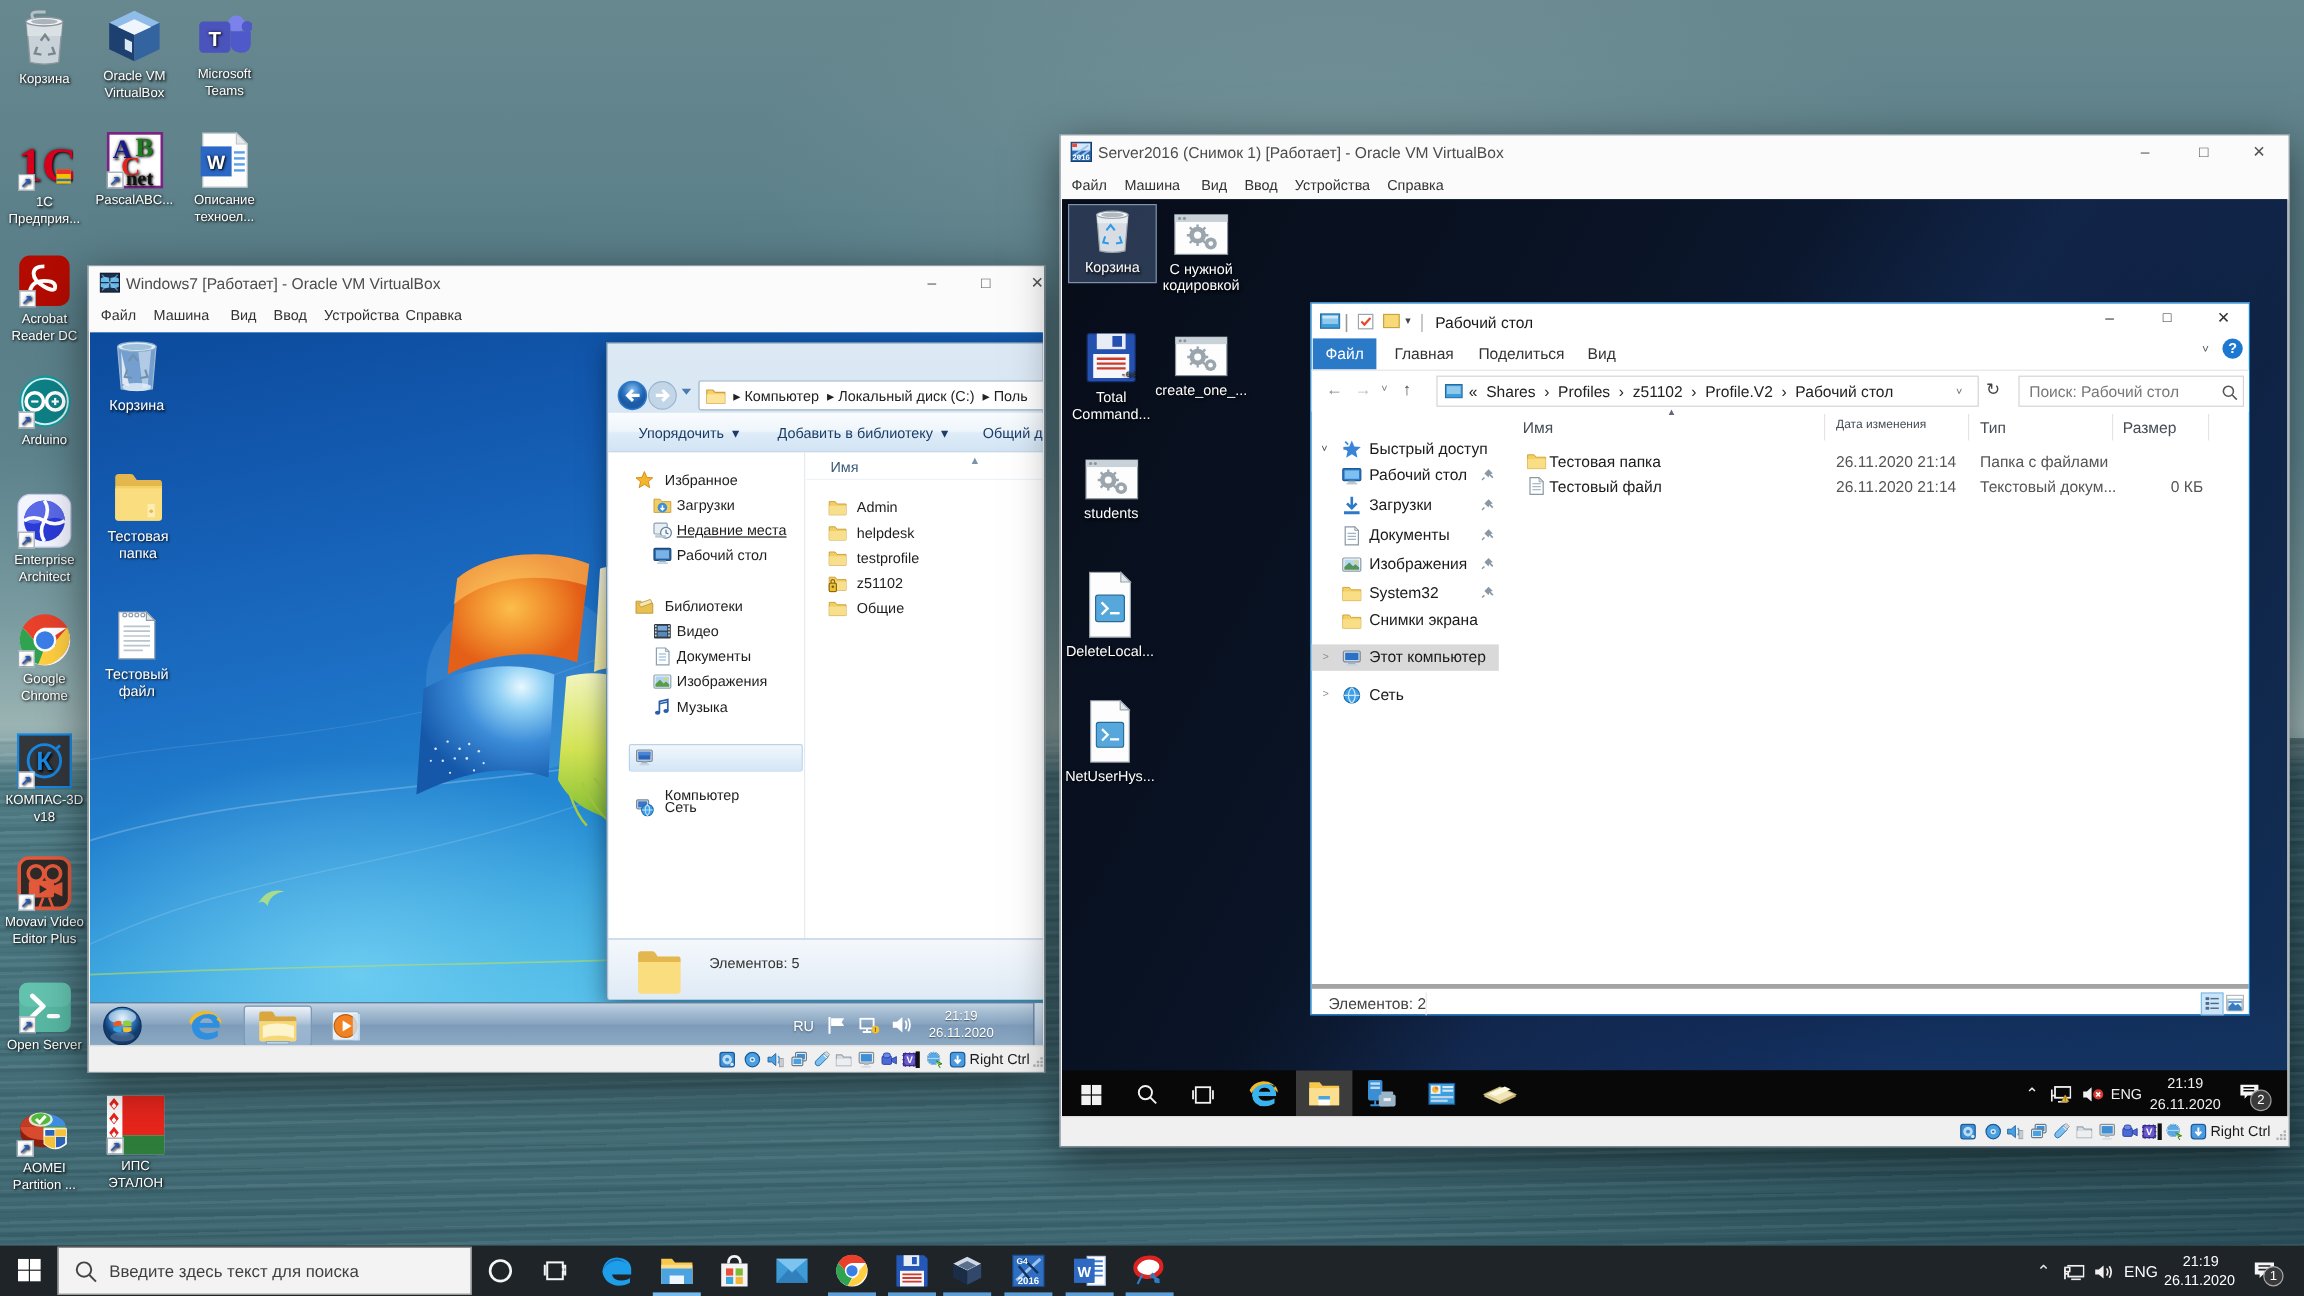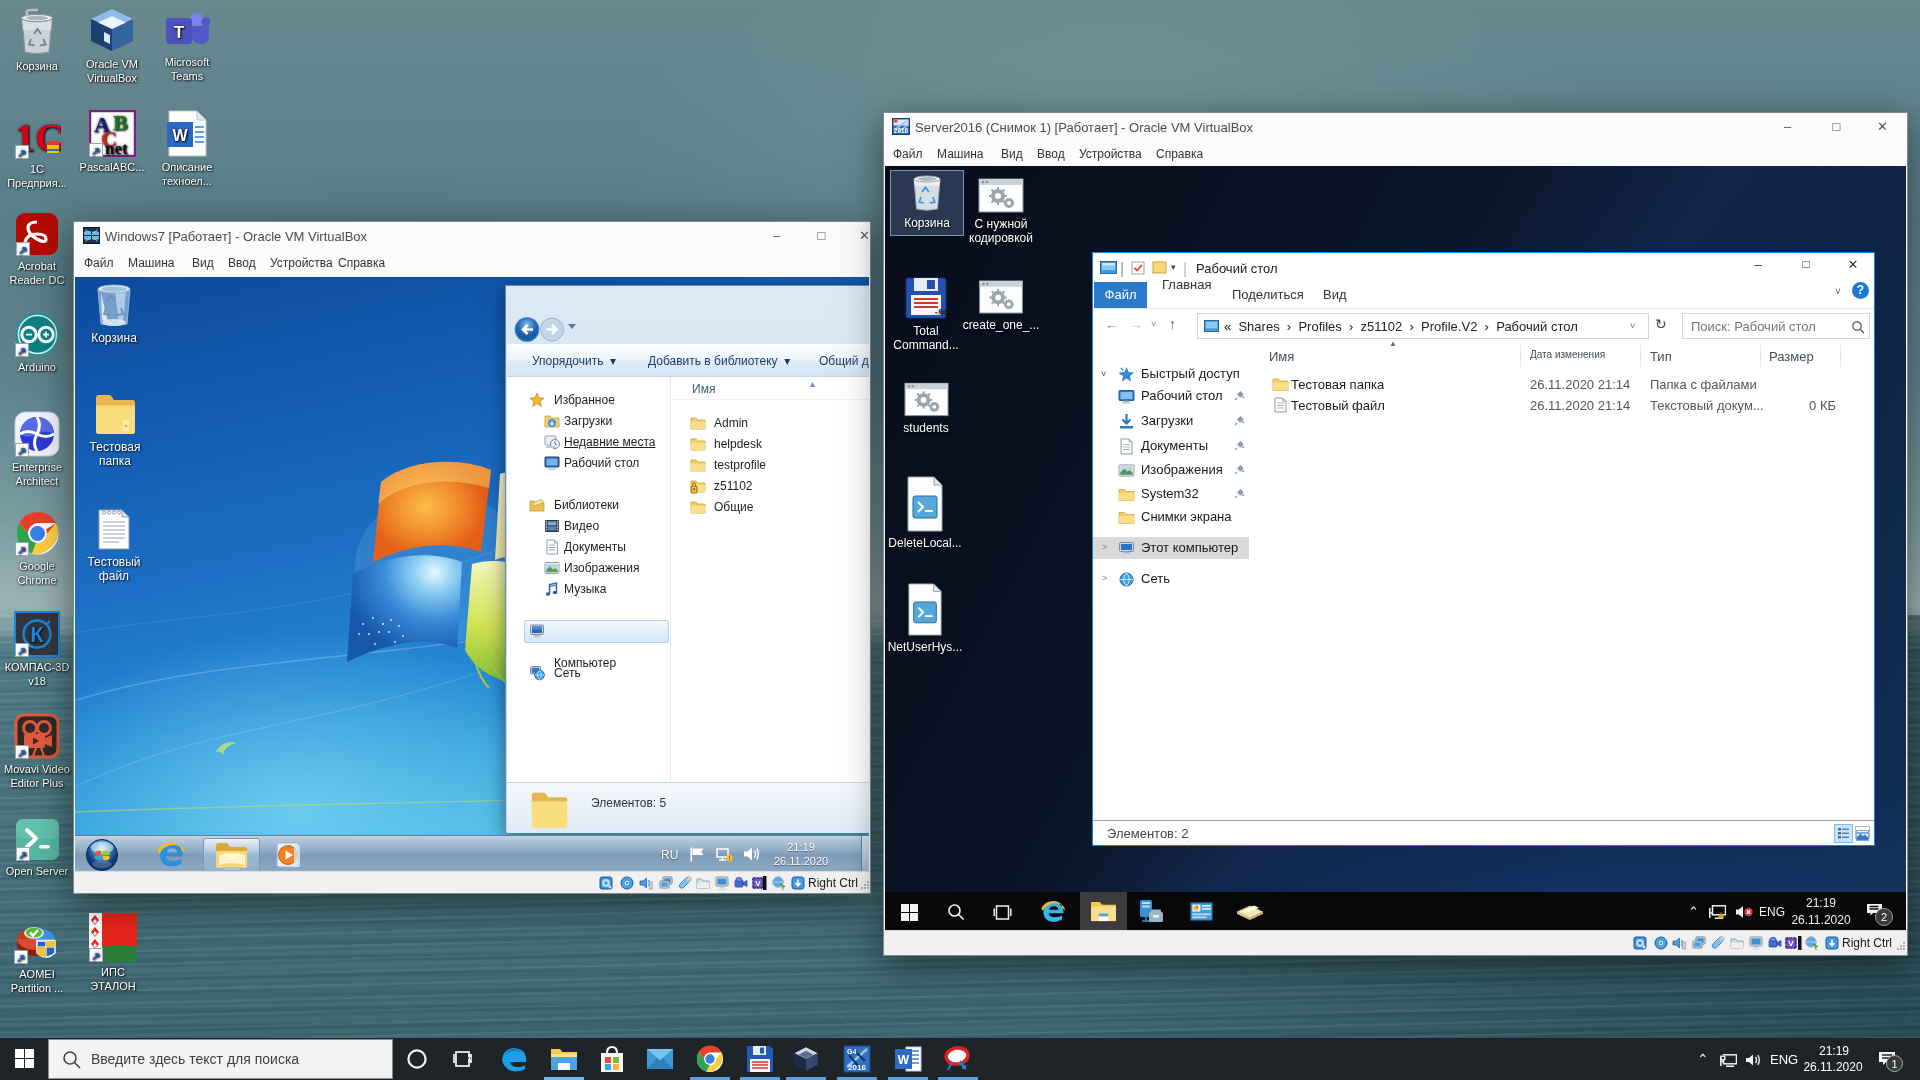--- a/index.html
+++ b/index.html
@@ -345,20 +345,27 @@
               <stop offset="0%" stop-color="#8ec4f0"></stop>
               <stop offset="70%" stop-color="#2a72c0"></stop>
               <stop offset="100%" stop-color="#1c5ba6"></stop>
             </radialGradient>
           </defs>
         <path d="M19 13.5 L10 13.5 M13.5 9 L9 13.5 L13.5 18" stroke="#fff" stroke-width="2.6" fill="none"></path>
         <circle cx="38" cy="13.5" r="11.5" fill="#c3d6e8" stroke="#9ab4cc"></circle>
         <path d="M32.5 13.5 L42 13.5 M38 9 L42.5 13.5 L38 18" stroke="#fff" stroke-width="2.6" fill="none"></path>
       </svg>
       <div class="abs" style="left:62px; top:38px; width:0; height:0; border-left:4px solid transparent; border-right:4px solid transparent; border-top:5px solid #4a7ab0;"></div>
+      <div class="abs" style="left:76px; top:31px; width:340px; height:25px; background:#fff; border:1px solid #9cb2c8; border-radius:2px;">
+        <svg class="abs" style="left:5px; top:4px;" width="17" height="16" viewBox="0 0 17 16">
+          <path d="M1 3 L6 3 L8 5 L16 5 L16 14 L1 14 Z" fill="#f7d06c" stroke="#c9a13e"></path>
+          <path d="M1 6.5 L16 6.5 L16 14 L1 14 Z" fill="#fce49a"></path>
+        </svg>
+        <div class="abs" style="left:28px; top:5px; font-size:12px; color:#222;">▸ Компьютер &nbsp;▸ Локальный диск (C:) &nbsp;▸ Поль</div>
+      </div>
 
       <div class="abs" style="left:1px; top:58px; width:418px; height:33px; background:linear-gradient(180deg,#fafcfe 0%,#eef5fb 48%,#dfecf8 52%,#d2e4f4 100%); border-bottom:1px solid #c6d5e4;"></div>
       <div class="abs" style="left:26px; top:68px; font-size:12px; color:#1c3e66;">Упорядочить &nbsp;▾</div>
       <div class="abs" style="left:142px; top:68px; font-size:12px; color:#1c3e66;">Добавить в библиотеку &nbsp;▾</div>
       <div class="abs" style="left:313px; top:68px; font-size:12px; color:#1c3e66;">Общий до</div>
 
       <div class="abs" style="left:1px; top:91px; width:418px; height:405px; background:#fff;"></div>
       <div class="abs" style="left:164px; top:91px; width:1px; height:405px; background:#e4eaf0;"></div>
 
       <div id="w7nav">
@@ -837,21 +844,21 @@
       <div class="abs" style="left:78px; top:9px; font-size:9px; color:#444;">▾</div>
       <div class="abs" style="left:90px; top:7px; color:#bbb;">|</div>
       <div class="abs" style="left:103px; top:8px; font-size:13px; color:#1a1a1a;">Рабочий стол</div>
       <div class="abs" style="left:648px; top:4px; width:34px; text-align:center; font-size:13px; color:#333;">–</div>
       <div class="abs" style="left:696px; top:4px; width:34px; text-align:center; font-size:12px; color:#333;">□</div>
       <div class="abs" style="left:743px; top:4px; width:34px; text-align:center; font-size:13px; color:#333;">✕</div>
 
       <div class="abs" style="left:1px; top:29px; width:53px; height:26px; background:#2a7ac8;">
         <div class="abs" style="left:0; top:5px; width:53px; text-align:center; font-size:13px; color:#fff;">Файл</div>
       </div>
-      <div class="abs" style="left:69px; top:24px; font-size:13px; color:#333;">Главная</div>
+      <div class="abs" style="left:69px; top:34px; font-size:13px; color:#333;">Главная</div>
       <div class="abs" style="left:139px; top:34px; font-size:13px; color:#333;">Поделиться</div>
       <div class="abs" style="left:230px; top:34px; font-size:13px; color:#333;">Вид</div>
       <div class="abs" style="left:742px; top:33px; font-size:10px; color:#555;">˅</div>
       <div class="abs" style="left:759px; top:29px; width:17px; height:17px; border-radius:50%; background:#1d78d2; color:#fff; font-size:12px; font-weight:bold; text-align:center; line-height:17px;">?</div>
 
       <div class="abs" style="left:0px; top:55px; width:781px; height:35px; background:#fff; border-top:1px solid #e5e5e5;"></div>
       <div class="abs" style="left:12px; top:63px; font-size:14px; color:#8a8a8a;">←</div>
       <div class="abs" style="left:36px; top:63px; font-size:14px; color:#c0c0c0;">→</div>
       <div class="abs" style="left:58px; top:66px; font-size:9px; color:#777;">˅</div>
       <div class="abs" style="left:76px; top:63px; font-size:14px; color:#555;">↑</div>
@@ -979,21 +986,21 @@
             <g stroke="#a8b8c6" stroke-width="1">
               <path d="M3 6 h7 M3 8.5 h7 M3 11 h7"></path>
             </g>
           </svg>
       <div class="abs" style="left:198px; top:145px; font-size:13px; color:#1a1a1a;">Тестовый файл</div>
       <div class="abs" style="left:437px; top:145px; font-size:13px; color:#555;">26.11.2020 21:14</div>
       <div class="abs" style="left:557px; top:145px; font-size:13px; color:#555;">Текстовый докум...</div>
       <div class="abs" style="left:700px; top:145px; width:43px; text-align:right; font-size:13px; color:#555;">0 КБ</div>
       </div>
 
-      <div class="abs" style="left:0; top:567px; width:781px; height:25px; border-top:1px solid #a3a3a3;">
+      <div class="abs" style="left:0; top:567px; width:781px; height:25px; border-top:4px solid #a3a3a3;">
         <div class="abs" style="left:14px; top:5px; font-size:13px; color:#444;">Элементов: 2</div>
         <div class="abs" style="left:95px; top:3px; width:1px; height:19px; background:#e8e8e8;"></div>
         <div class="abs" style="left:741px; top:3px; width:19px; height:19px; background:#cce4f7; border:1px solid #84bce8;">
           <svg width="13" height="13" viewBox="0 0 13 13" style="margin:2px;">
               <g fill="#4a6a8a">
                 <rect x="1" y="1" width="3" height="2.4"></rect>
                 <rect x="5" y="1.6" width="7" height="1.2"></rect>
                 <rect x="1" y="5" width="3" height="2.4"></rect>
                 <rect x="5" y="5.6" width="7" height="1.2"></rect>
                 <rect x="1" y="9" width="3" height="2.4"></rect>

